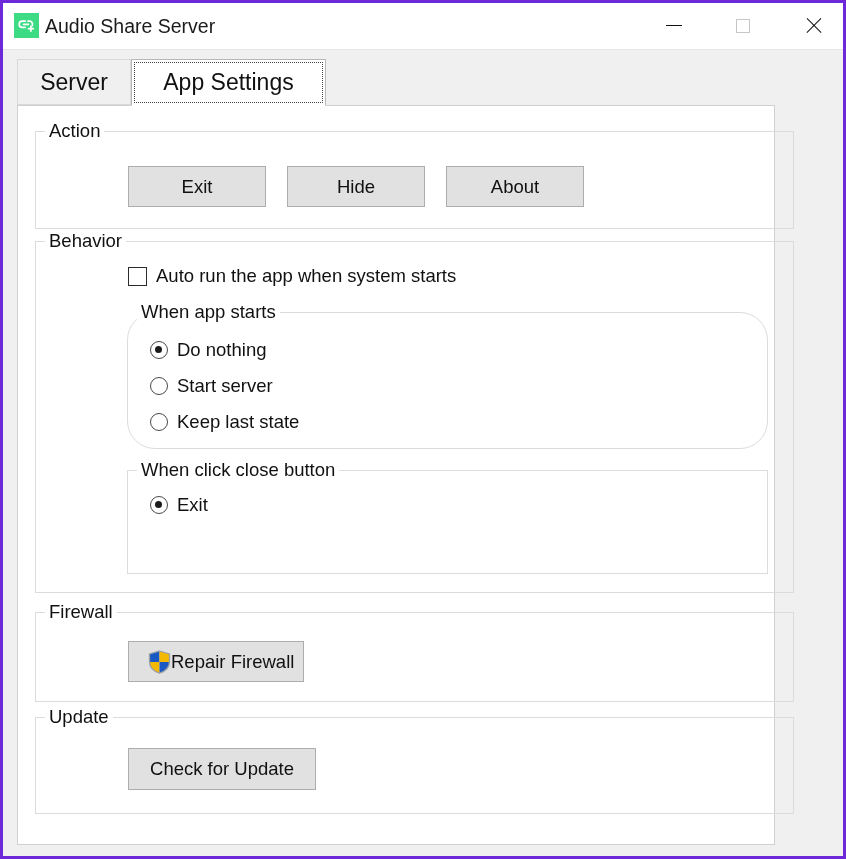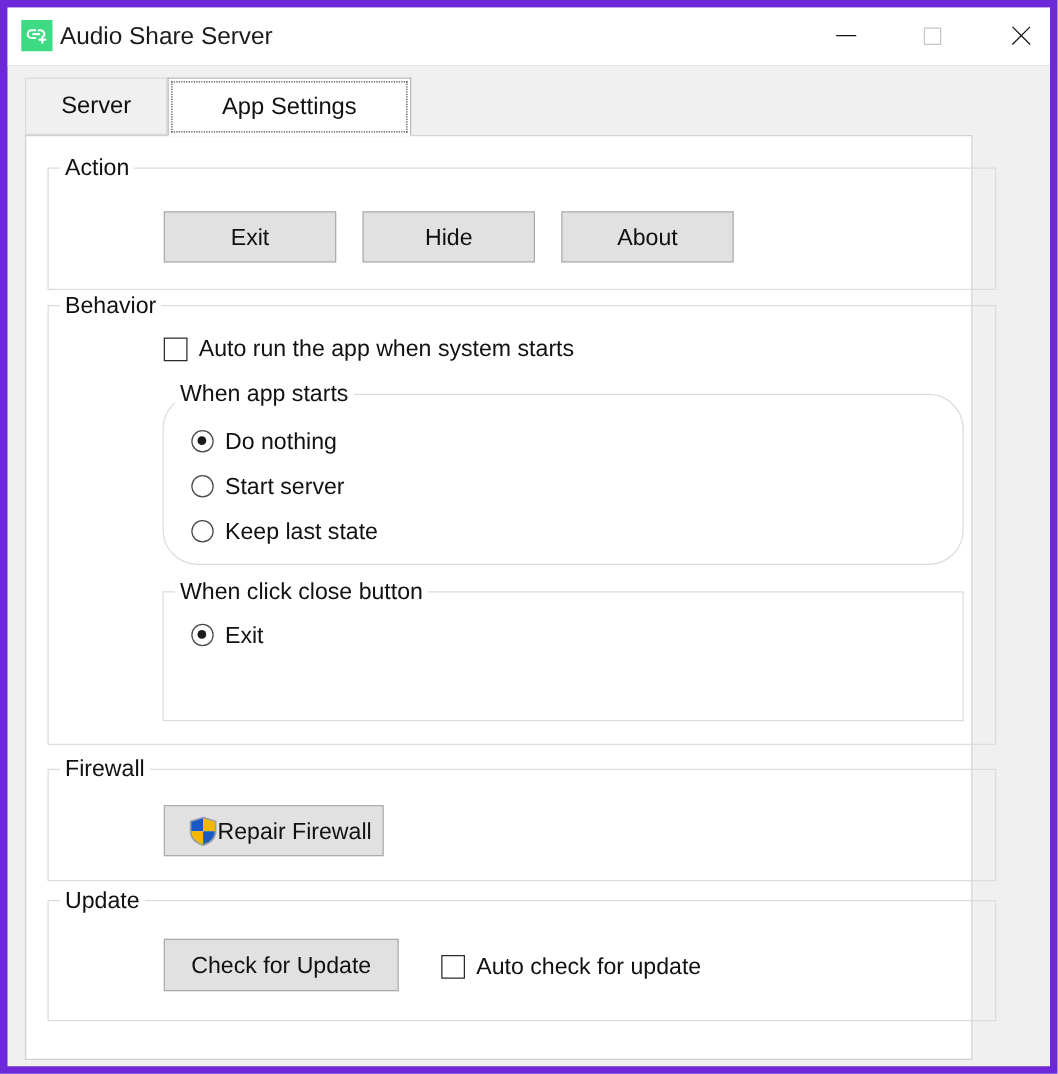--- a/index.html
+++ b/index.html
@@ -14,21 +14,21 @@
     -webkit-font-smoothing: antialiased;
   }
 
   
   .window {
     position: absolute;
     left: 0; top: 0;
     width: 846px;
     height: 859px;
     box-sizing: border-box;
-    border: 6px solid #6d28d9;
+    border: 3px solid #6d28d9;
     background: #f0f0f0;
     overflow: hidden;
   }
 
   
   .titlebar {
     position: absolute;
     left: 0; top: 0;
     width: 844px;
     height: 46px;
@@ -98,21 +98,21 @@
     width: 817px;
     height: 47px;
   }
   .tab {
     position: absolute;
     top: 0;
     height: 46px;
     box-sizing: border-box;
     background: #f0f0f0;
     border: 1px solid #d9d9d9;
-    font-size: 19px;
+    font-size: 23px;
     color: #111;
     display: flex;
     align-items: center;
     justify-content: center;
     cursor: default;
   }
   .tab-server {
     left: 0;
     width: 114px;
   }
@@ -346,20 +346,16 @@
       </div>
     </div>
 
     <div class="group" style="left:17px; top:611px; width:759px; height:97px;">
       <span class="group-title">Update</span>
 
       <div class="btn" style="left:92px; top:30px; width:188px; height:42px;">
         <span>Check for Update</span>
       </div>
 
-      <div class="check-row" style="left:314px; top:41px;">
-        <span class="checkbox"></span>
-        <span class="check-label">Auto check for update</span>
-      </div>
     </div>
 
   </div>
 </div>
 
 </body></html>

